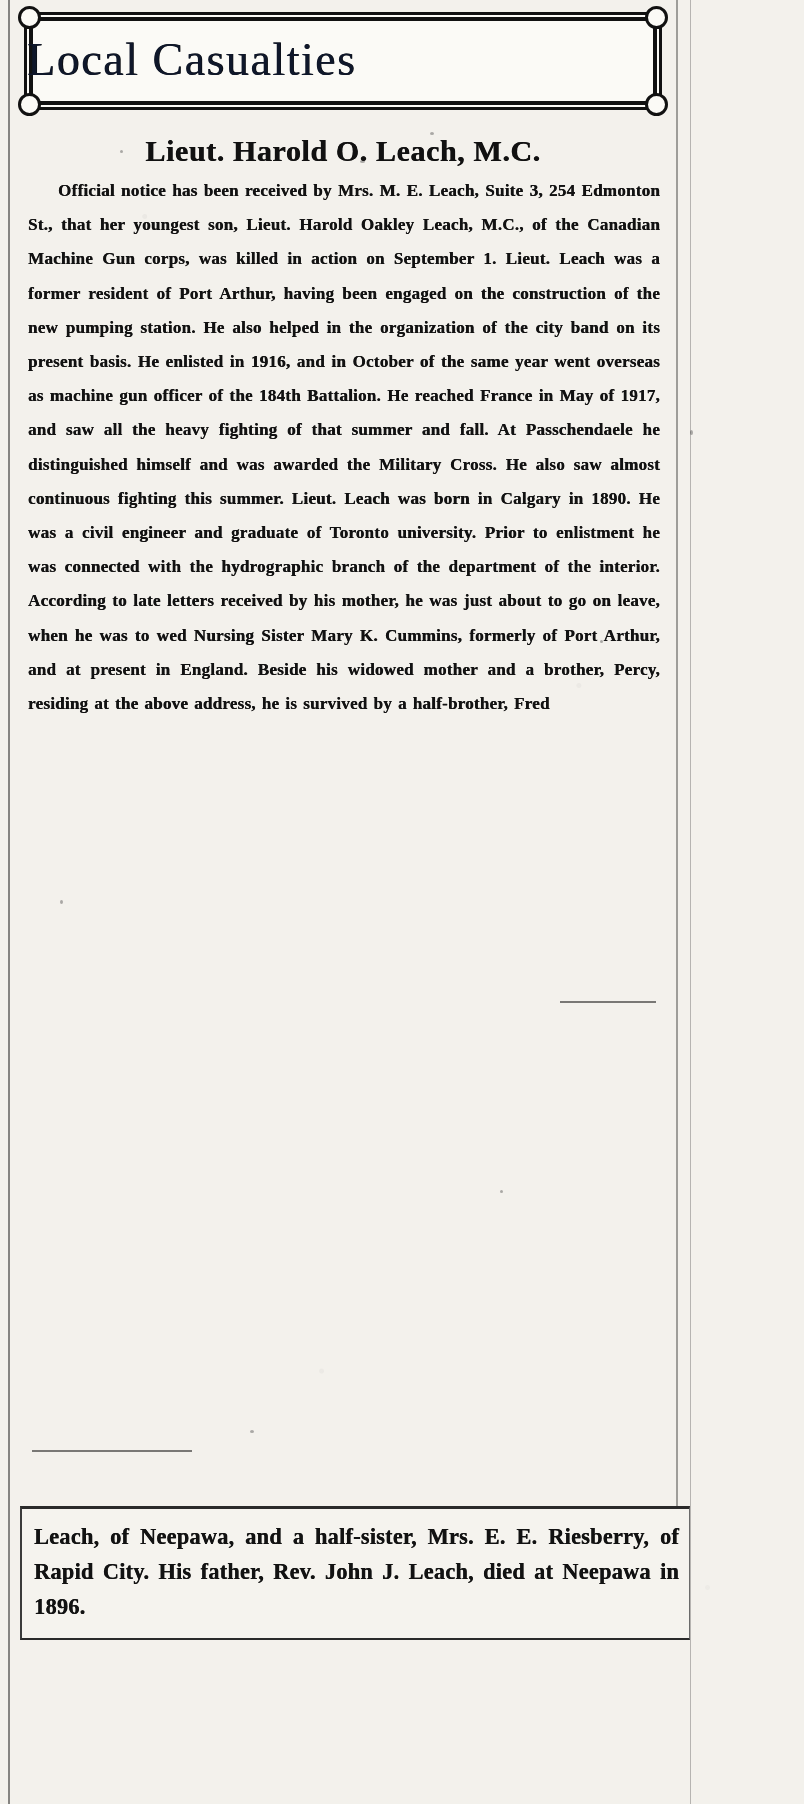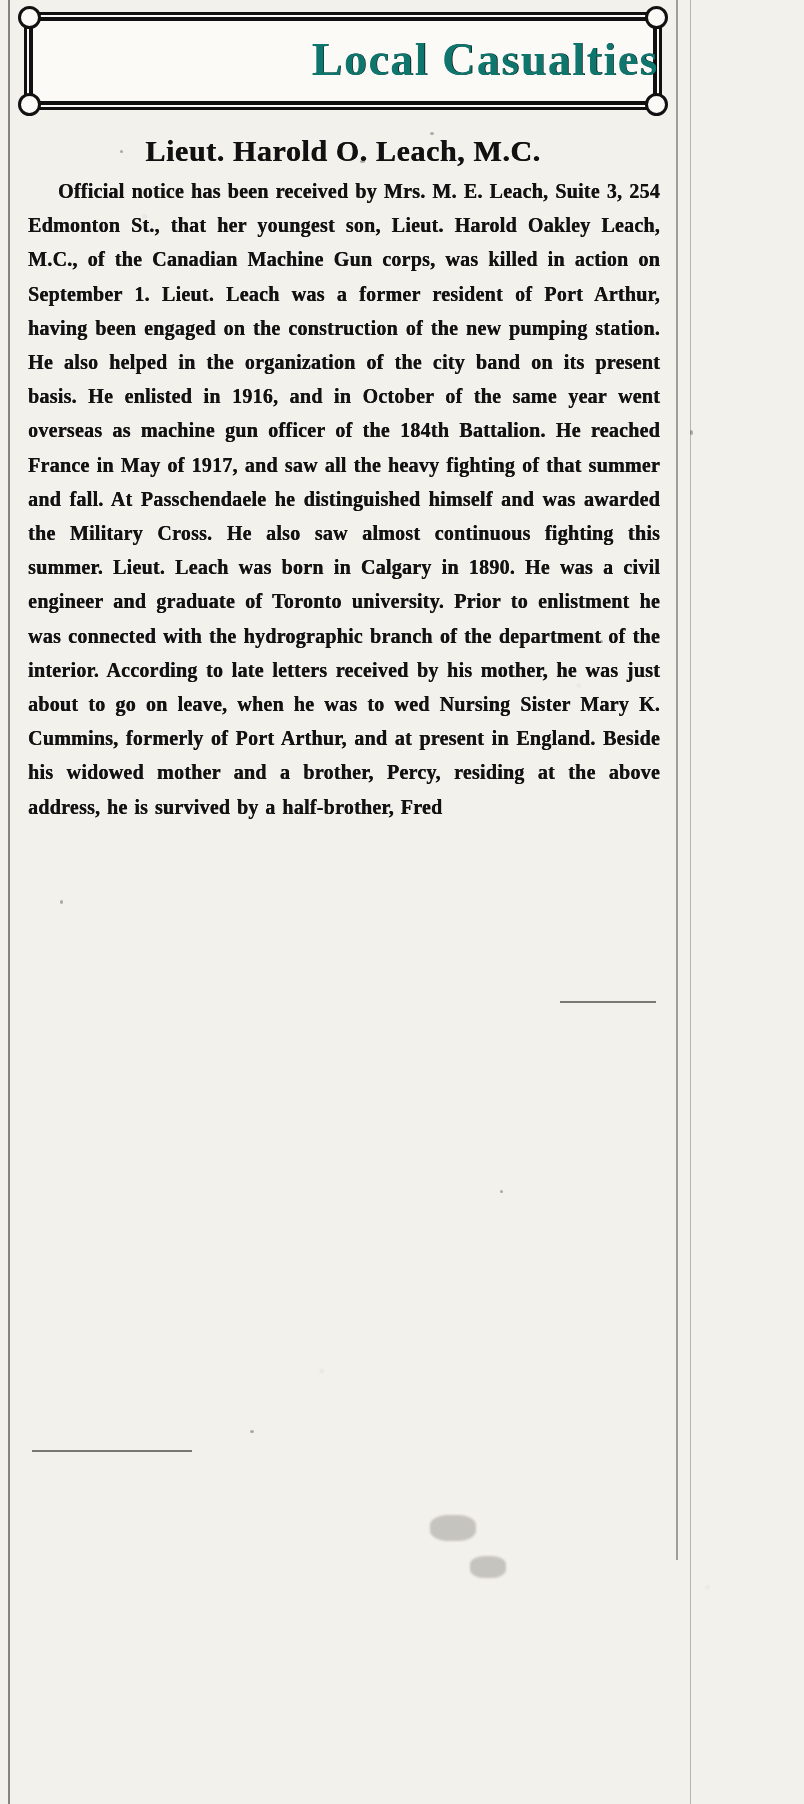--- a/index.html
+++ b/index.html
@@ -70,26 +70,26 @@
   }
   .headline-box .inner-line {
     position: absolute;
     left: 4px; right: 4px; top: 4px; bottom: 4px;
     border: 2px solid #111;
   }
   .headline {
     position: absolute;
     left: 0; right: 0; top: 50%;
     transform: translateY(-52%);
-    text-align: right;
-    font-family: "Liberation Serif", serif;
-    font-weight: bold;
+    text-align: left;
+    font-family: "Liberation Serif", serif;
+    font-weight: normal;
     font-size: 46px;
     letter-spacing: 1.5px;
-    color: #0f766e;
+    color: #0f172a;
     text-shadow: 0.6px 0 0 #0d0d0d;
   }
   .corner-dot {
     position: absolute;
     width: 17px; height: 17px;
     border: 3px solid #111;
     border-radius: 50%;
     background: #fbfaf6;
   }
   .corner-dot.tl { left: -9px; top: -9px; }
@@ -105,21 +105,21 @@
     font-size: 30px;
     letter-spacing: 0.6px;
     color: #111;
     text-shadow: 0.4px 0 0 #111;
   }
 
   .body-text {
     margin: 6px 12px 0 14px;
     font-family: "Liberation Serif", serif;
     font-weight: bold;
-    font-size: 20px;
+    font-size: 17px;
     line-height: 34.2px;
     text-align: justify;
     text-align-last: left;
     color: #121212;
     letter-spacing: 0.25px;
     word-spacing: 1.5px;
     text-shadow: 0.35px 0 0 #121212;
   }
   .body-text .indent { padding-left: 30px; }
 
@@ -187,17 +187,20 @@
 
     <div class="subhead">Lieut. Harold O. Leach, M.C.</div>
 
     <div class="body-text"><span class="indent">Official notice has been received by Mrs. M. E. Leach, Suite 3, 254 Edmonton St., that her youngest son, Lieut. Harold Oakley Leach, M.C., of the Canadian Machine Gun corps, was killed in action on September 1. Lieut. Leach was a former resident of Port Arthur, having been engaged on the construction of the new pumping station. He also helped in the organization of the city band on its present basis. He enlisted in 1916, and in October of the same year went overseas as machine gun officer of the 184th Battalion. He reached France in May of 1917, and saw all the heavy fighting of that summer and fall. At Passchendaele he distinguished himself and was awarded the Military Cross. He also saw almost continuous fighting this summer. Lieut. Leach was born in Calgary in 1890. He was a civil engineer and graduate of Toronto university. Prior to enlistment he was connected with the hydrographic branch of the department of the interior. According to late letters received by his mother, he was just about to go on leave, when he was to wed Nursing Sister Mary K. Cummins, formerly of Port Arthur, and at present in England. Beside his widowed mother and a brother, Percy, residing at the above address, he is survived by a half-brother, Fred</span></div>
 
   </div>
 
   <div class="smudge" style="left:430px;top:1515px;width:46px;height:26px;"></div>
   <div class="smudge" style="left:470px;top:1556px;width:36px;height:22px;"></div>
 
+  <div class="clip-bottom">
+    <div class="body-text">Leach, of Neepawa, and a half-sister, Mrs. E. E. Riesberry, of Rapid City. His father, Rev. John J. Leach, died at Neepawa in 1896.</div>
+  </div>
 
   <div class="strike" style="left:560px;top:1001px;width:96px;"></div>
   <div class="strike" style="left:32px;top:1450px;width:160px;"></div>
 
 </div>
 
 </body></html>

